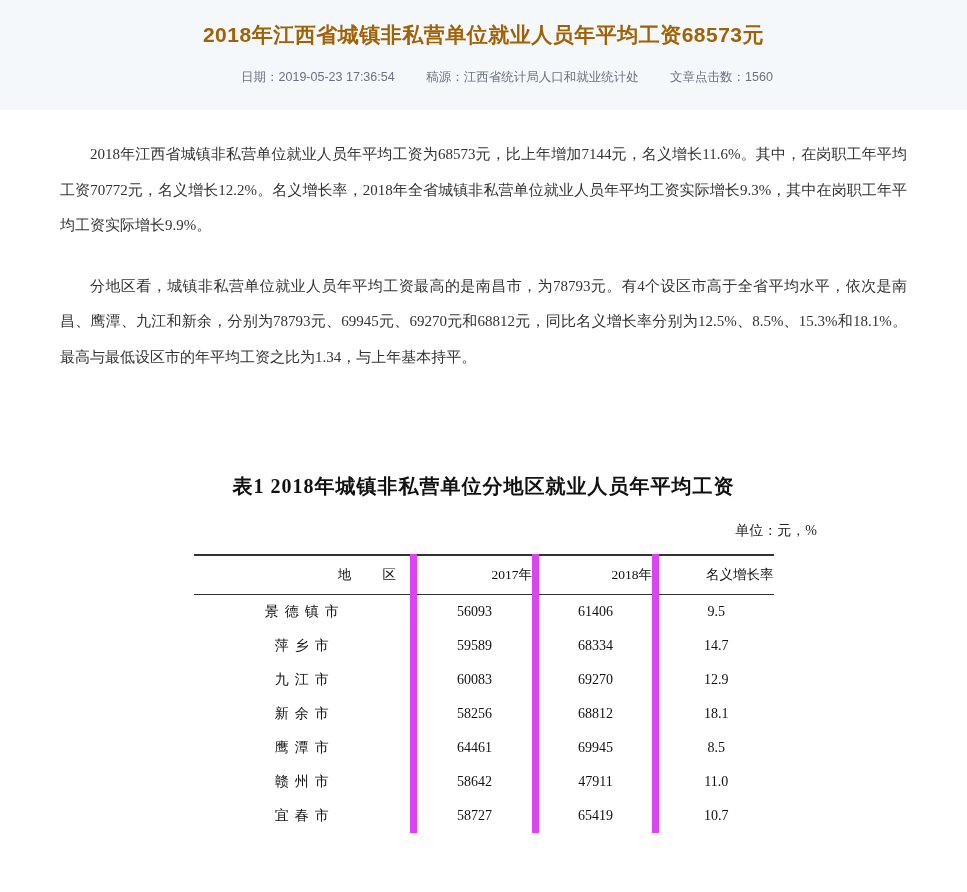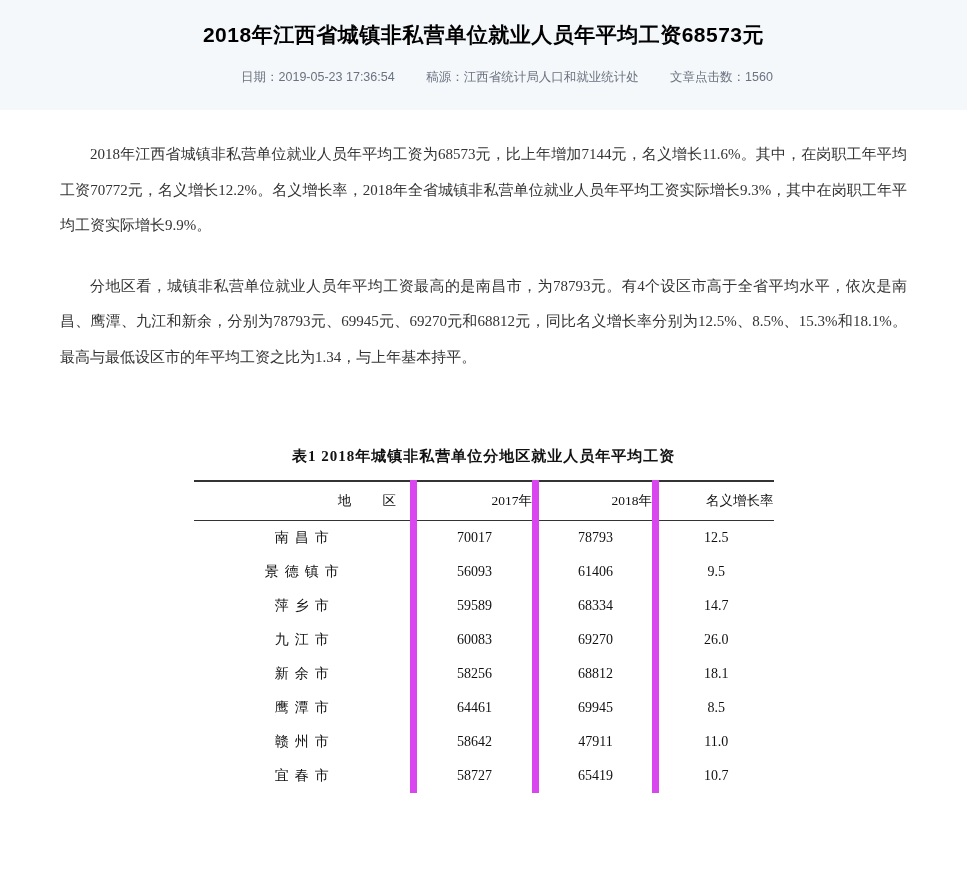--- a/index.html
+++ b/index.html
@@ -19,21 +19,21 @@
     height: 892px;
     background: #ffffff;
   }
   .header-band {
     background: #f4f8fb;
     padding: 14px 0 24px 0;
     border-bottom: 1px solid #ffffff;
   }
   .doc-title {
     text-align: center;
-    color: #000000;
+    color: #a16207;
     font-size: 21px;
     font-weight: bold;
     font-family: "Liberation Sans", sans-serif;
     letter-spacing: 0.5px;
     margin: 6px 0 0 0;
     line-height: 1.4;
   }
   .meta-line {
     text-align: center;
     color: #6b7280;
@@ -51,24 +51,24 @@
   p.para {
     font-size: 15px;
     color: #333333;
     line-height: 2.35;
     text-align: justify;
     margin: 26px 0 0 0;
     text-indent: 2em;
   }
   .table-title {
     text-align: center;
-    font-size: 15px;
+    font-size: 20px;
     font-weight: bold;
     color: #111111;
-    margin-top: 72px;
+    margin-top: 98px;
     letter-spacing: 1px;
   }
   .unit-line {
     text-align: right;
     font-size: 14px;
     color: #222222;
     margin-top: 22px;
     padding-right: 90px;
   }
   table.wage {
@@ -135,60 +135,55 @@
       <span>稿源：江西省统计局人口和就业统计处</span>
       <span>文章点击数：1560</span>
     </div>
   </div>
 
   <div class="body-wrap">
     <p class="para">2018年江西省城镇非私营单位就业人员年平均工资为68573元，比上年增加7144元，名义增长11.6%。其中，在岗职工年平均工资70772元，名义增长12.2%。名义增长率，2018年全省城镇非私营单位就业人员年平均工资实际增长9.3%，其中在岗职工年平均工资实际增长9.9%。</p>
     <p class="para">分地区看，城镇非私营单位就业人员年平均工资最高的是南昌市，为78793元。有4个设区市高于全省平均水平，依次是南昌、鹰潭、九江和新余，分别为78793元、69945元、69270元和68812元，同比名义增长率分别为12.5%、8.5%、15.3%和18.1%。最高与最低设区市的年平均工资之比为1.34，与上年基本持平。</p>
 
     <div class="table-title">表1  2018年城镇非私营单位分地区就业人员年平均工资</div>
+    <div class="unit-line">单位：元，%</div>
 
     <table class="wage">
       <colgroup>
         <col class="region">
           <col class="y2017">
           <col class="y2018">
           <col class="rate">
       </colgroup>
       <thead>
         <tr>
           <th class="region-head">地  区</th>
           <th>2017年</th>
           <th>2018年</th>
           <th>名义增长率</th>
         </tr>
       </thead>
       <tbody>
         <tr>
-          <td class="region">南昌市</td>
-          <td class="num">70017</td>
-          <td class="num">78793</td>
-          <td class="num">12.5</td>
-        </tr>
-        <tr>
           <td class="region">景德镇市</td>
           <td class="num">56093</td>
           <td class="num">61406</td>
           <td class="num">9.5</td>
         </tr>
         <tr>
           <td class="region">萍乡市</td>
           <td class="num">59589</td>
           <td class="num">68334</td>
           <td class="num">14.7</td>
         </tr>
         <tr>
           <td class="region">九江市</td>
           <td class="num">60083</td>
           <td class="num">69270</td>
-          <td class="num">26.0</td>
+          <td class="num">12.9</td>
         </tr>
         <tr>
           <td class="region">新余市</td>
           <td class="num">58256</td>
           <td class="num">68812</td>
           <td class="num">18.1</td>
         </tr>
         <tr>
           <td class="region">鹰潭市</td>
           <td class="num">64461</td>

